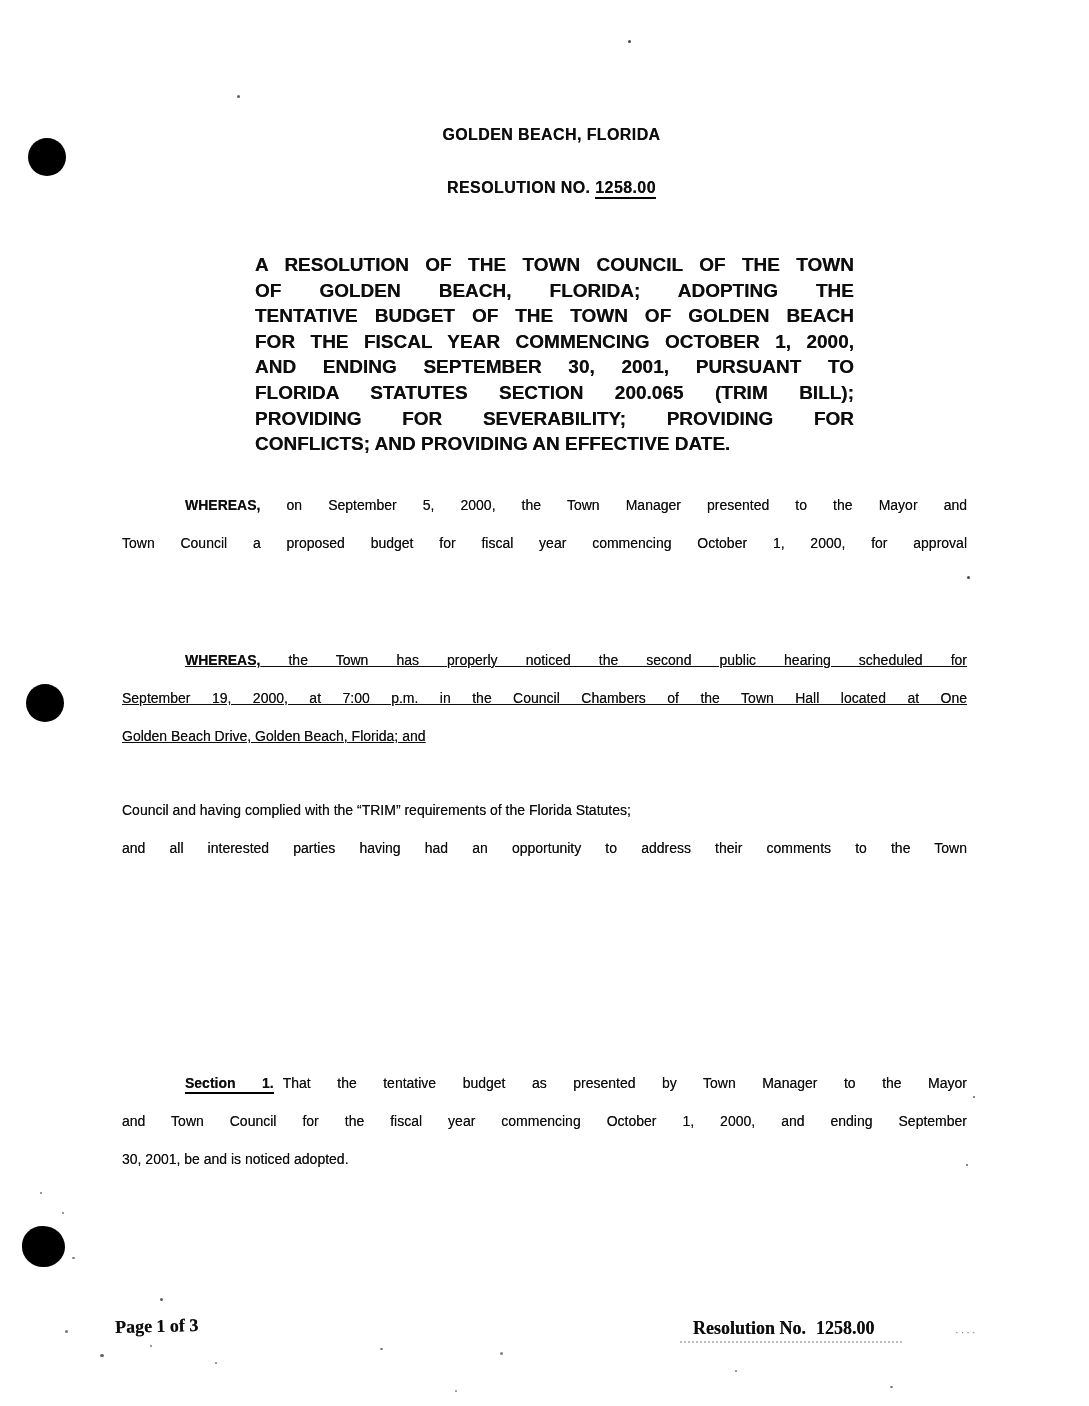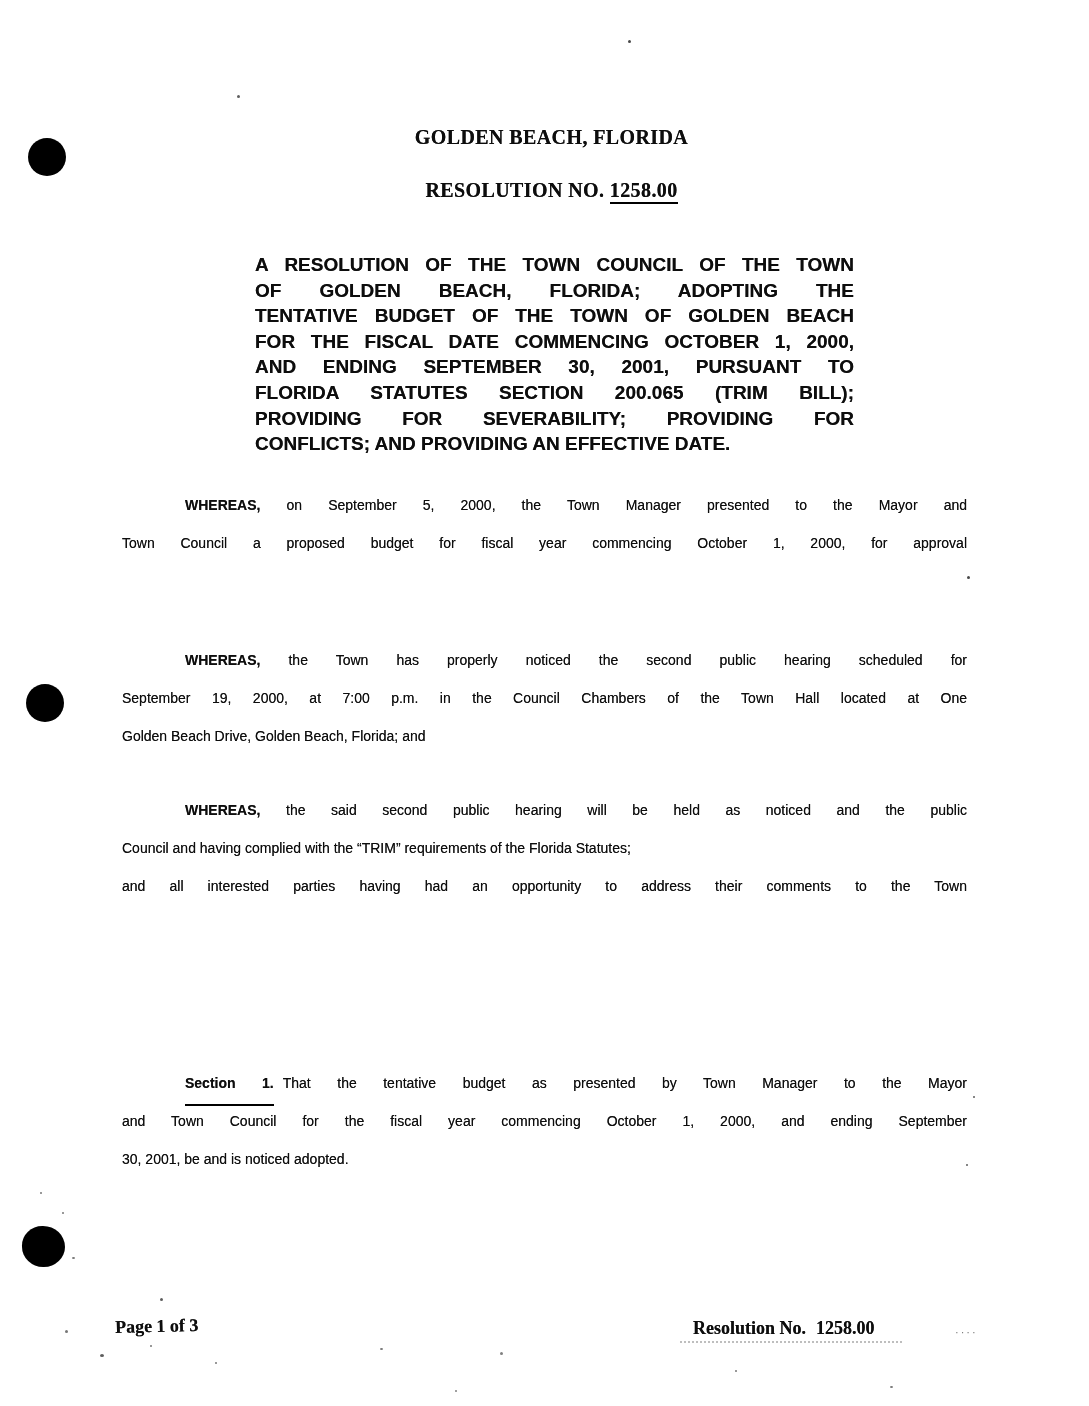--- a/index.html
+++ b/index.html
@@ -27,26 +27,25 @@
   .hole1 { left: 28px; top: 138px; width: 38px; height: 38px; }
   .hole2 { left: 26px; top: 684px; width: 38px; height: 38px; }
   .hole3 { left: 22px; top: 1226px; width: 43px; height: 41px; border-radius: 48% 52% 50% 50%; }
 
   .heading {
     position: absolute;
     left: 0;
     width: 100%;
     text-align: center;
     padding-left: 14px;
-    font-size: 20px;
+    font-size: 16px;
     font-weight: 700;
     letter-spacing: 0.4px;
     text-shadow: 0 0 0.6px rgba(0,0,0,0.75);
     white-space: nowrap;
-    font-family: Liberation Serif, serif;
   }
   .title-line { top: 126px; }
   .res-line   { top: 179px; }
   .res-line .u {
     border-bottom: 2.5px solid #000;
     padding-bottom: 1px;
   }
 
   .preamble {
     position: absolute;
@@ -68,30 +67,30 @@
 
   .body-para {
     position: absolute;
     left: 122px;
     width: 845px;
     font-size: 14px;
     line-height: 38px;
     text-shadow: 0 0 0.55px rgba(0,0,0,0.65);
   }
   .p1 { top: 486px; }
-  .p2 { top: 641px; }
+  .p2 { top: 641px; text-decoration: underline; }
   .p3 { top: 791px; }
   .resolved { top: 942px; font-weight: 700; left: 115px; width: 852px; }
   .sec1 { top: 1064px; }
 
   .b { font-weight: 700; }
   .lead-underline {
     font-weight: 700;
     border-bottom: 2px solid #000;
-    padding-bottom: 13px;
+    padding-bottom: 1px;
     margin-right: 9px;
   }
 
   .footer-left {
     position: absolute;
     left: 115px;
     top: 1316px;
     font-family: "Liberation Serif", serif;
     font-size: 18px;
     font-weight: 700;
@@ -145,40 +144,39 @@
   <div class="heading title-line">GOLDEN BEACH, FLORIDA</div>
 
   <div class="heading res-line">
     <span>RESOLUTION NO. </span><span class="u">1258.00</span>
   </div>
 
   <div class="preamble">
     <div class="jline">A RESOLUTION OF THE TOWN COUNCIL OF THE TOWN</div>
     <div class="jline">OF GOLDEN BEACH, FLORIDA; ADOPTING THE</div>
     <div class="jline">TENTATIVE BUDGET OF THE TOWN OF GOLDEN BEACH</div>
-    <div class="jline">FOR THE FISCAL DATE COMMENCING OCTOBER 1, 2000,</div>
+    <div class="jline">FOR THE FISCAL YEAR COMMENCING OCTOBER 1, 2000,</div>
     <div class="jline">AND ENDING SEPTEMBER 30, 2001, PURSUANT TO</div>
     <div class="jline">FLORIDA STATUTES SECTION 200.065 (TRIM BILL);</div>
     <div class="jline">PROVIDING FOR SEVERABILITY; PROVIDING FOR</div>
     <div class="jline last">CONFLICTS; AND PROVIDING AN EFFECTIVE DATE.</div>
   </div>
 
   <div class="body-para p1">
     <div class="jline indent"><span class="b">WHEREAS,</span><span> on September 5, 2000, the Town Manager presented to the Mayor and</span></div>
     <div class="jline">Town Council a proposed budget for fiscal year commencing October 1, 2000, for approval</div>
   </div>
 
   <div class="body-para p2">
     <div class="jline indent"><span class="b">WHEREAS,</span><span> the Town has properly noticed the second public hearing scheduled for</span></div>
     <div class="jline">September 19, 2000, at 7:00 p.m. in the Council Chambers of the Town Hall located at One</div>
     <div class="jline last">Golden Beach Drive, Golden Beach, Florida; and</div>
   </div>
 
   <div class="body-para p3">
-    <div class="jline indent"><span class="b">WHEREAS,</span><span> the said second public hearing will be held as noticed and the public</span></div>
     <div class="jline last">Council and having complied with the “TRIM” requirements of the Florida Statutes;</div>
     <div class="jline">and all interested parties having had an opportunity to address their comments to the Town</div>
   </div>
 
 
   <div class="body-para sec1">
     <div class="jline indent"><span class="lead-underline">Section 1.</span><span>That the tentative budget as presented by Town Manager to the Mayor</span></div>
     <div class="jline">and Town Council for the fiscal year commencing October 1, 2000, and ending September</div>
     <div class="jline last">30, 2001, be and is noticed adopted.</div>
   </div>

